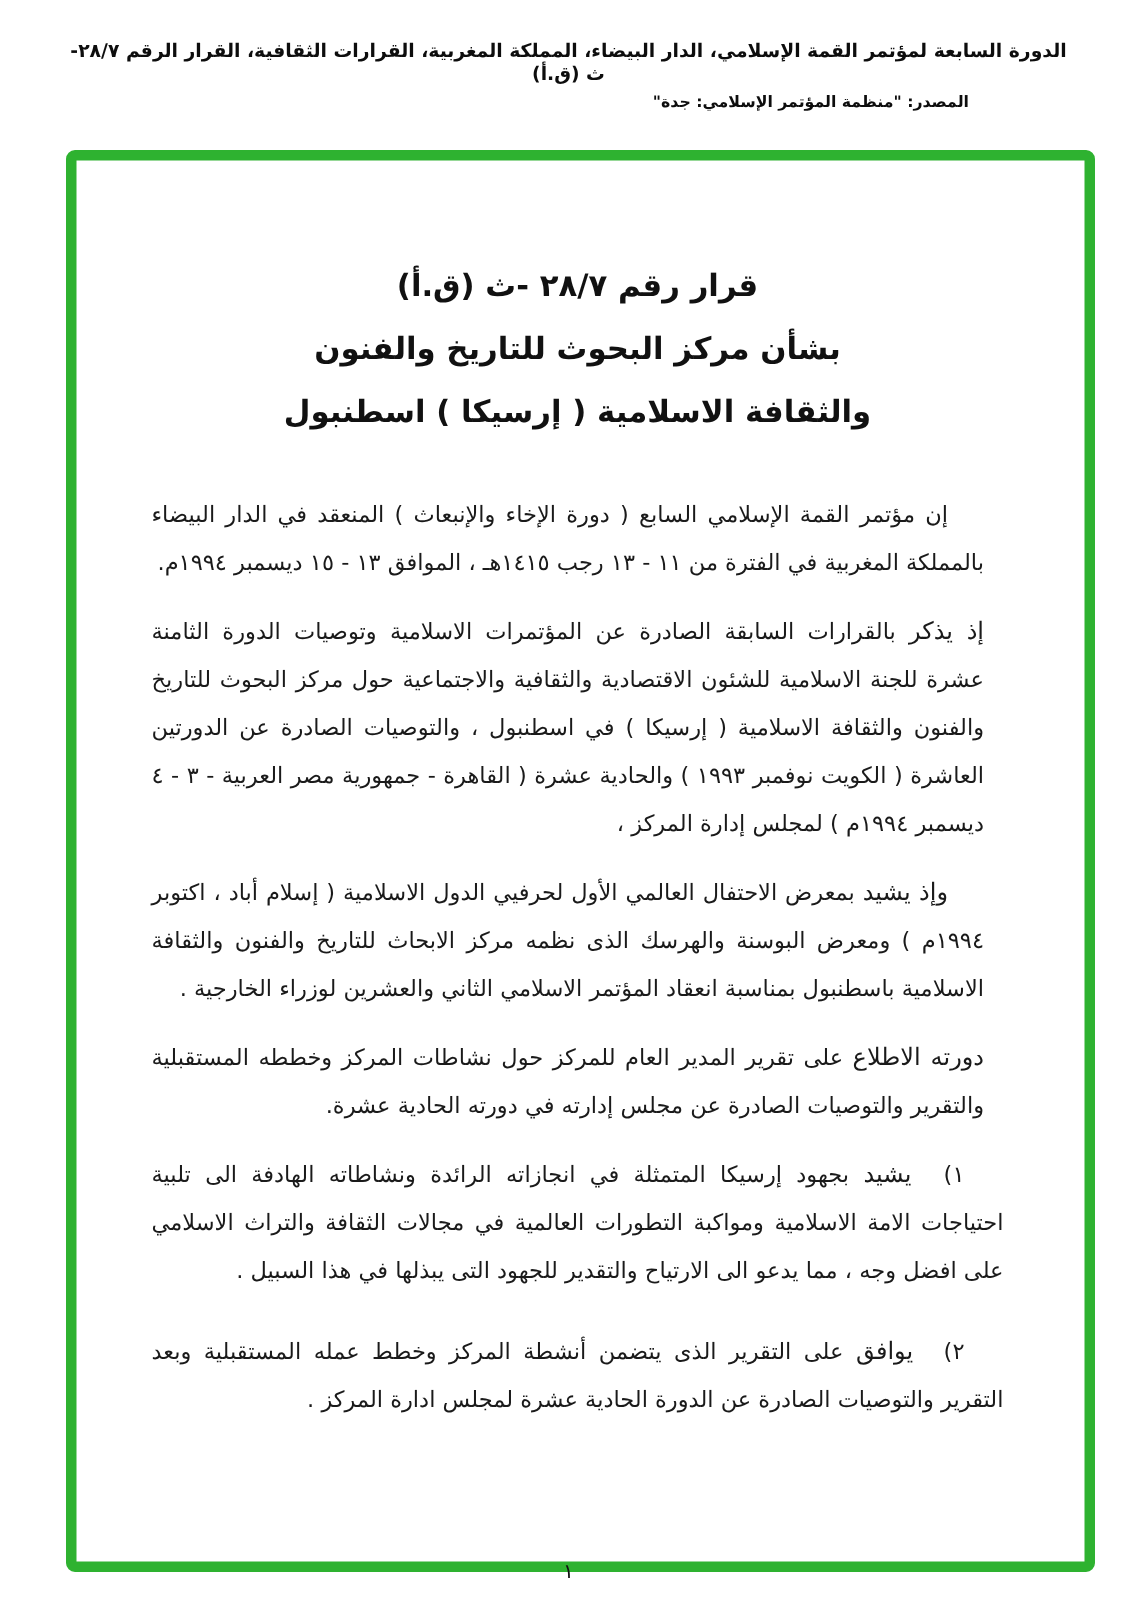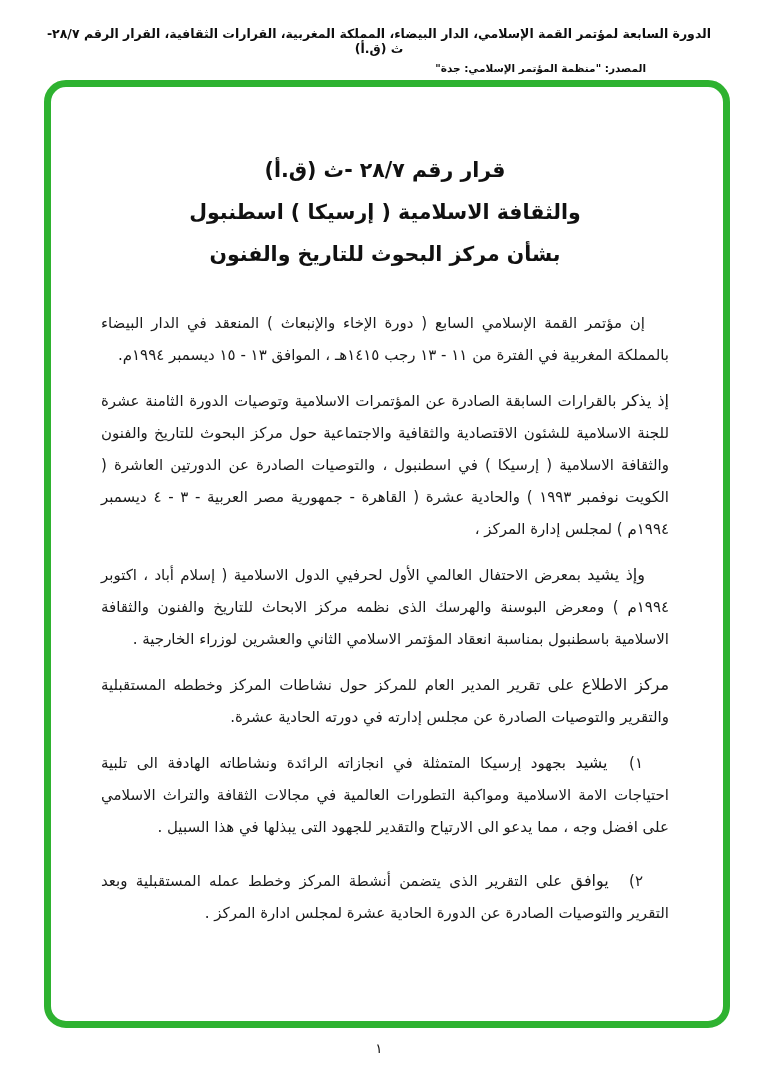--- a/index.html
+++ b/index.html
@@ -34,45 +34,45 @@
   .header-line2 {
     text-align: right;
     padding-right: 112px;
     margin-top: 6px;
     font-size: 10.5px;
     font-weight: 700;
     color: #0d0d0d;
   }
   .frame {
     position: absolute;
-    top: 80px;
+    top: 100px;
     left: 44px;
     width: 672px;
     height: 934px;
     border: 7px solid #2eb230;
-    border-radius: 22px;
+    border-radius: 6px;
     background: #ffffff;
     overflow: hidden;
   }
   .doc-body {
     padding: 62px 54px 0 50px;
   }
   .title-block {
     text-align: center;
     font-weight: 700;
     font-size: 20.5px;
     line-height: 42px;
     color: #111111;
     margin-bottom: 32px;
   }
   .para {
     font-size: 15px;
     line-height: 32px;
     text-align: justify;
-    margin: 0 0 14px 0;
+    margin: 0 13px 14px 0;
     color: #1a1a1a;
   }
   .para.indent {
     text-indent: 24px;
   }
   .lead {
     font-weight: 400;
     font-size: 16px;
   }
   .items {
@@ -107,38 +107,38 @@
   <div class="doc-header">
     <div class="header-line1">الدورة السابعة لمؤتمر القمة الإسلامي، الدار البيضاء، المملكة المغربية، القرارات الثقافية، القرار الرقم ٢٨/٧-ث (ق.أ)</div>
     <div class="header-line2">المصدر:  "منظمة المؤتمر الإسلامي: جدة"</div>
   </div>
 
   <div class="frame">
     <div class="doc-body">
 
       <div class="title-block">
         <div>قرار رقم ٢٨/٧ -ث (ق.أ)</div>
+        <div>بشأن مركز البحوث للتاريخ والفنون</div>
         <div>والثقافة الاسلامية ( إرسيكا ) اسطنبول</div>
-        <div>بشأن مركز البحوث للتاريخ والفنون</div>
       </div>
 
       <p class="para indent">إن مؤتمر القمة الإسلامي السابع ( دورة الإخاء والإنبعاث ) المنعقد في الدار البيضاء بالمملكة المغربية في الفترة من ١١ - ١٣ رجب ١٤١٥هـ ، الموافق ١٣ - ١٥ ديسمبر ١٩٩٤م.</p>
 
       <p class="para">
         <span class="lead">إذ يذكر</span>
         <span>بالقرارات السابقة الصادرة عن المؤتمرات الاسلامية وتوصيات الدورة الثامنة عشرة للجنة الاسلامية للشئون الاقتصادية والثقافية والاجتماعية حول مركز البحوث للتاريخ والفنون والثقافة الاسلامية ( إرسيكا ) في اسطنبول ، والتوصيات الصادرة عن الدورتين العاشرة ( الكويت نوفمبر ١٩٩٣ ) والحادية عشرة ( القاهرة - جمهورية مصر العربية - ٣ - ٤ ديسمبر ١٩٩٤م ) لمجلس إدارة المركز ،</span>
       </p>
 
       <p class="para indent">
         <span class="lead">وإذ يشيد</span>
         <span>بمعرض الاحتفال العالمي الأول لحرفيي الدول الاسلامية ( إسلام أباد ، اكتوبر ١٩٩٤م ) ومعرض البوسنة والهرسك الذى نظمه مركز الابحاث للتاريخ والفنون والثقافة الاسلامية باسطنبول بمناسبة انعقاد المؤتمر الاسلامي الثاني والعشرين لوزراء الخارجية .</span>
       </p>
 
       <p class="para">
-        <span class="lead">مركز الاطلاع</span>
+        <span class="lead">دورته الاطلاع</span>
         <span>على تقرير المدير العام للمركز حول نشاطات المركز وخططه المستقبلية والتقرير والتوصيات الصادرة عن مجلس إدارته في دورته الحادية عشرة.</span>
       </p>
 
       <div class="items">
 
         <p class="item">
           <span class="item-num">١)</span>
           <span class="lead">يشيد</span>
           <span>بجهود إرسيكا المتمثلة في انجازاته الرائدة ونشاطاته الهادفة الى تلبية احتياجات الامة الاسلامية ومواكبة التطورات العالمية في مجالات الثقافة والتراث الاسلامي على افضل وجه ، مما يدعو الى الارتياح والتقدير للجهود التى يبذلها في هذا السبيل .</span>
         </p>

